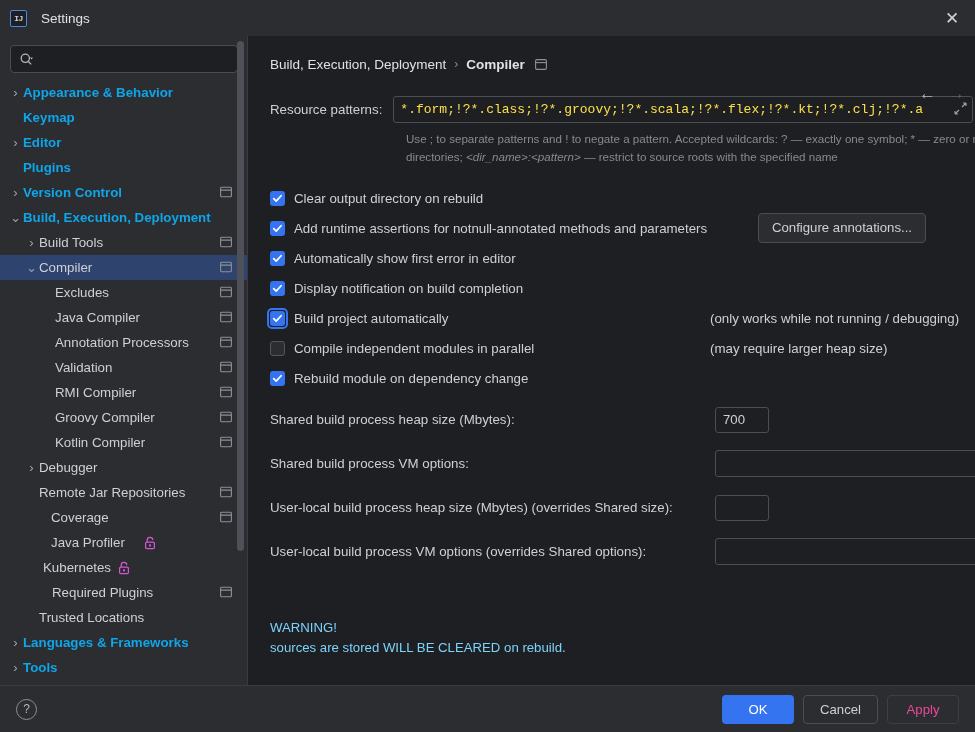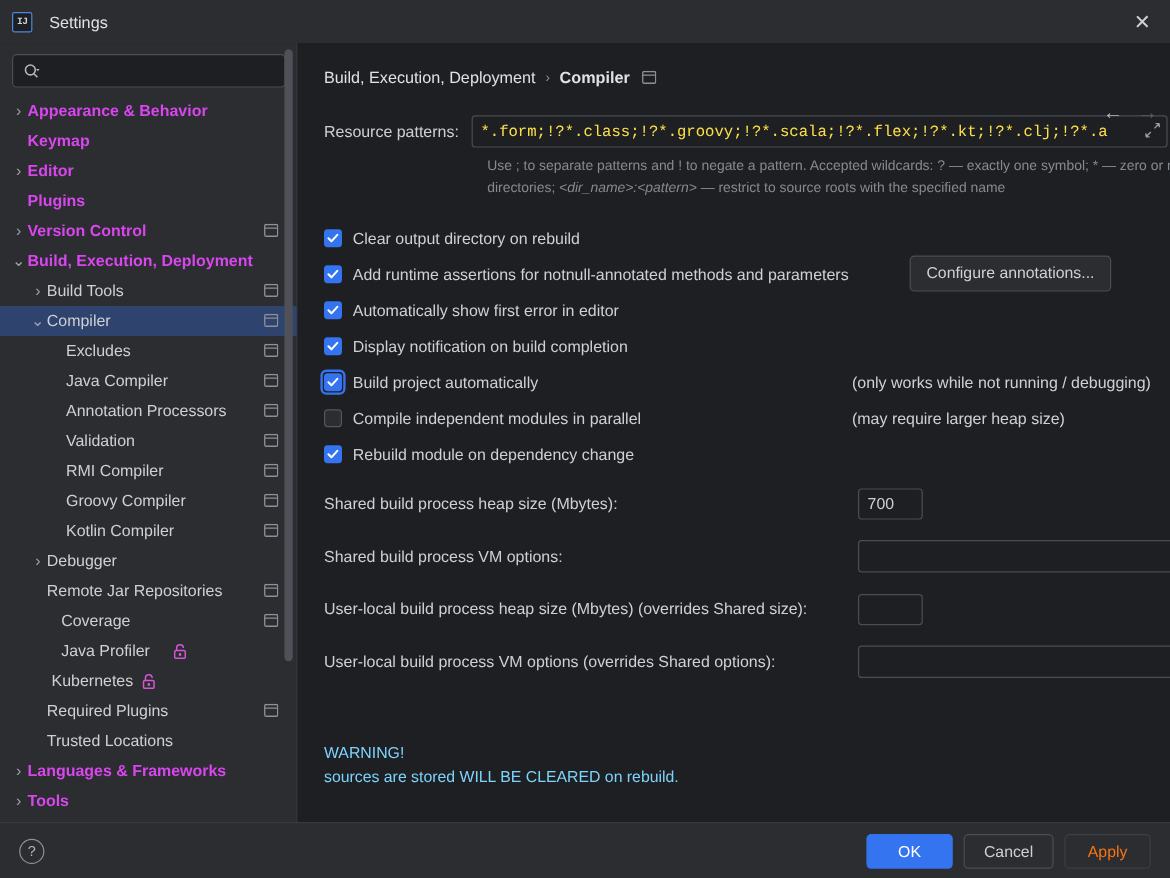--- a/index.html
+++ b/index.html
@@ -68,21 +68,21 @@
     font-size: 13.3px; color: #ced0d6; white-space: nowrap;
   }
   .tree-row.selected { background: #2e436e; }
   .tree-row .arrow {
     width: 15px; flex: none; display: flex;
     align-items: center; justify-content: center;
     color: #9ea1a6;
   }
   .tree-row .arrow.none { visibility: hidden; }
   .tree-row .label { flex: none; }
-  .tree-row.bold .label { font-weight: bold; color: #d946ef; }
+  .tree-row.bold .label { font-weight: bold; color: #0ea5e9; }
   .marker {
     position: absolute; right: 16px; top: 50%;
     transform: translateY(-50%);
   }
   .lock { margin-left: 7px; display: inline-flex; align-items: center; }
 
   .sb-track {
     position: absolute; right: 4px; width: 7px;
     background: #4e5157; border-radius: 4px;
   }
@@ -218,21 +218,21 @@
     height: 29px; min-width: 72px; padding: 0 16px;
     border-radius: 4px; font-size: 13.2px; cursor: pointer;
     display: flex; align-items: center; justify-content: center;
     font-family: "Liberation Sans", sans-serif;
   }
   .fbtn.primary { background: #3574f0; color: #ffffff; border: none; }
   .fbtn.normal {
     background: #2b2d30; color: #ced0d6; border: 1px solid #4b4d51;
   }
   .fbtn.disabled {
-    background: #2b2d30; color: #f97316;
+    background: #2b2d30; color: #ec4899;
     border: 1px solid #3c3f43; cursor: default;
   }
 </style>
 </head>
 <body>
 
 <div class="titlebar">
   <div class="ij-logo">IJ</div>
   <div class="title-text">Settings</div>
   <div class="close-btn">✕</div>
@@ -387,21 +387,21 @@
           <span class="arrow none"></span>
           <span class="label">Kubernetes</span>
           <span class="lock">
             <svg width="12" height="14" viewBox="0 0 12 14">
               <path d="M3.2 6 V4.1 A2.8 2.8 0 0 1 8.8 4.1" fill="none" stroke="#d556d5" stroke-width="1.25"></path>
               <rect x="1.6" y="6" width="8.8" height="6.6" rx="1.2" fill="none" stroke="#d556d5" stroke-width="1.25"></rect>
               <rect x="5" y="8.2" width="2" height="2.4" rx="0.7" fill="#d556d5"></rect>
             </svg>
           </span>
         </div>
-        <div class="tree-row" style="padding-left: 24px;">
+        <div class="tree-row" style="padding-left: 24px; margin-left: 13px;">
           <span class="arrow none"></span>
           <span class="label">Required Plugins</span>
           <span class="marker"><svg width="12" height="11" viewBox="0 0 12 11">
               <rect x="0.6" y="0.6" width="10.8" height="9.8" rx="1.3" fill="none" stroke="#8d9096" stroke-width="1.1"></rect>
               <line x1="0.6" y1="3.6" x2="11.4" y2="3.6" stroke="#8d9096" stroke-width="1.1"></line>
             </svg></span>
         </div>
         <div class="tree-row" style="padding-left: 24px;">
           <span class="arrow none"></span>
           <span class="label">Trusted Locations</span>

